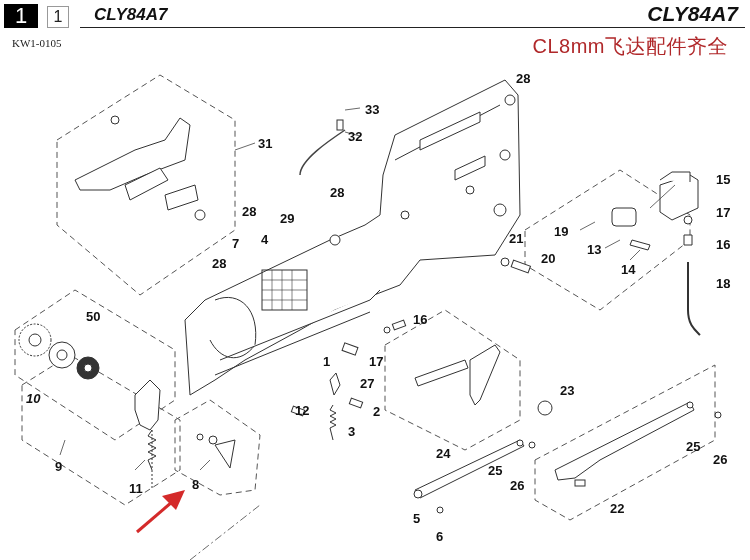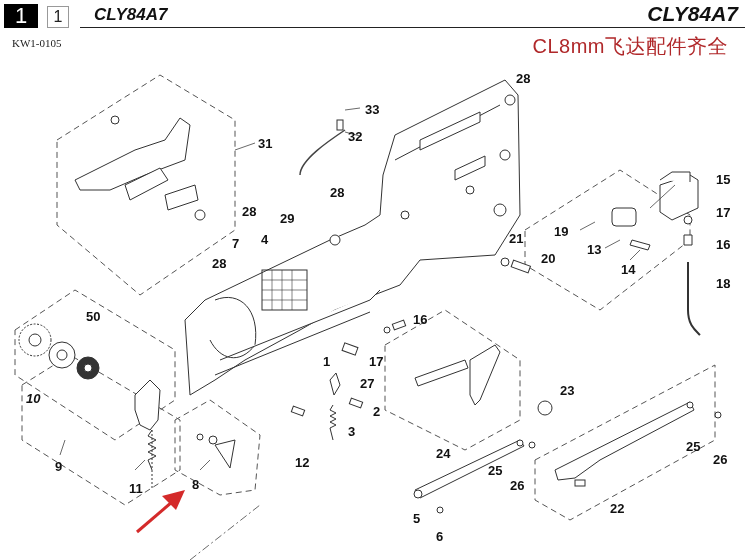--- a/index.html
+++ b/index.html
@@ -169,21 +169,21 @@
 <div class="callout" style="left:26px; top:392px;font-style:italic;">10</div>
 <div class="callout" style="left:55px; top:460px;">9</div>
 <div class="callout" style="left:129px; top:482px;">11</div>
 <div class="callout" style="left:192px; top:478px;">8</div>
 <div class="callout" style="left:413px; top:313px;">16</div>
 <div class="callout" style="left:369px; top:355px;">17</div>
 <div class="callout" style="left:352px; top:377px;margin-left:8px;">27</div>
 <div class="callout" style="left:323px; top:355px;">1</div>
 <div class="callout" style="left:373px; top:405px;">2</div>
 <div class="callout" style="left:348px; top:425px;">3</div>
-<div class="callout" style="left:295px; top:456px;">12</div>
+<div class="callout" style="left:295px; top:404px;">12</div>
 <div class="callout" style="left:560px; top:384px;">23</div>
 <div class="callout" style="left:436px; top:447px;">24</div>
 <div class="callout" style="left:488px; top:464px;">25</div>
 <div class="callout" style="left:510px; top:479px;">26</div>
 <div class="callout" style="left:686px; top:440px;">25</div>
 <div class="callout" style="left:713px; top:453px;">26</div>
 <div class="callout" style="left:610px; top:502px;">22</div>
 <div class="callout" style="left:413px; top:512px;">5</div>
 <div class="callout" style="left:436px; top:530px;">6</div>
 

